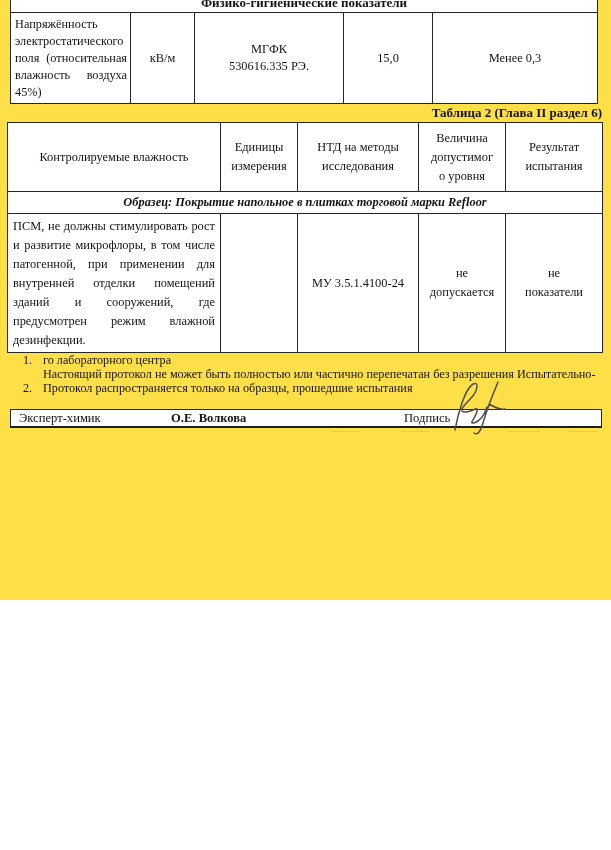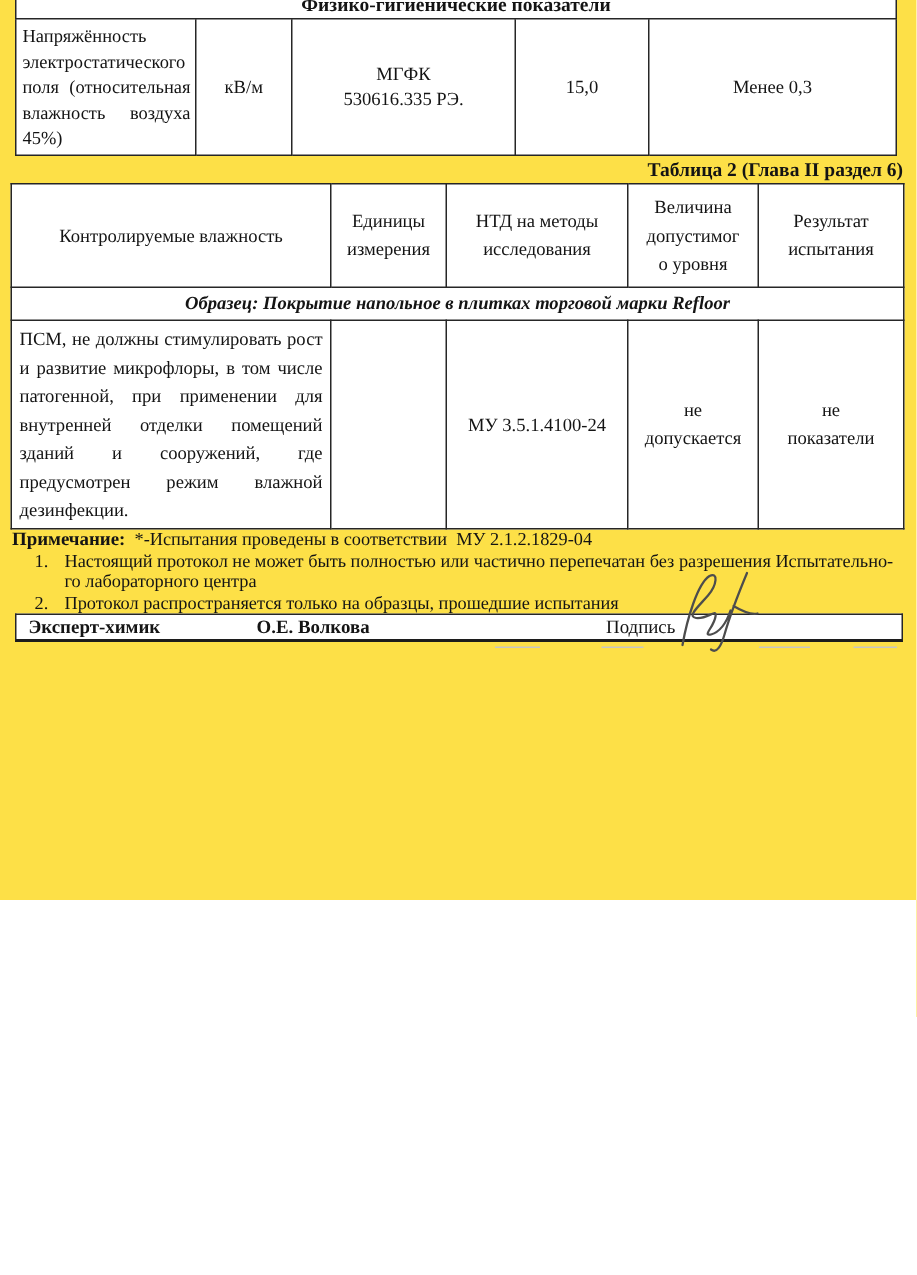--- a/index.html
+++ b/index.html
@@ -63,21 +63,21 @@
   .note .itxt{flex:1;}
 
   
   .sigrow{
     position:absolute;left:10px;top:409px;width:590px;height:16px;
     border-top:1px solid #262626;border-bottom:2px solid #1c1c1c;
     border-left:1px solid #262626;border-right:1px solid #262626;
     background:#fff;
   }
   .sigrow span{position:absolute;top:0;font-size:12.6px;line-height:16px;white-space:nowrap;}
-  .sig-role{left:8px;font-weight:bold;}
+  .sig-role{left:8px;font-weight:normal;}
   .sig-name{left:160px;font-weight:bold;}
   .sig-label{left:393px;font-weight:normal;text-align:right;}
 
   .signature-svg{position:absolute;left:449px;top:380px;z-index:3;}
 
   .dashes{position:absolute;left:0;top:431px;width:611px;height:2px;}
   .dashes i{position:absolute;top:0;height:1px;background:#c6c6c6;display:block;}
   .d1{left:330px;width:30px;}
   .d2{left:401px;width:28px;}
   .d3{left:506px;width:34px;}
@@ -150,26 +150,25 @@
       </td>
       <td>
         <div>не</div>
         <div>показатели</div>
       </td>
     </tr>
   </tbody>
     </table>
 
   <div class="note">
-    <div class="head"><b>Примечание:</b><span>  *-Испытания проведены в соответствии  МУ 2.1.2.1829-04</span></div>
     <div class="item">
       <div class="num">1.</div>
       <div class="itxt">
+        <div>го лабораторного центра</div>
         <div>Настоящий протокол не может быть полностью или частично перепечатан без разрешения Испытательно-</div>
-        <div>го лабораторного центра</div>
       </div>
     </div>
     <div class="item">
       <div class="num">2.</div>
       <div class="itxt">Протокол распространяется только на образцы, прошедшие испытания</div>
     </div>
   </div>
 
   <div class="sigrow">
     <span class="sig-role">Эксперт-химик</span>

